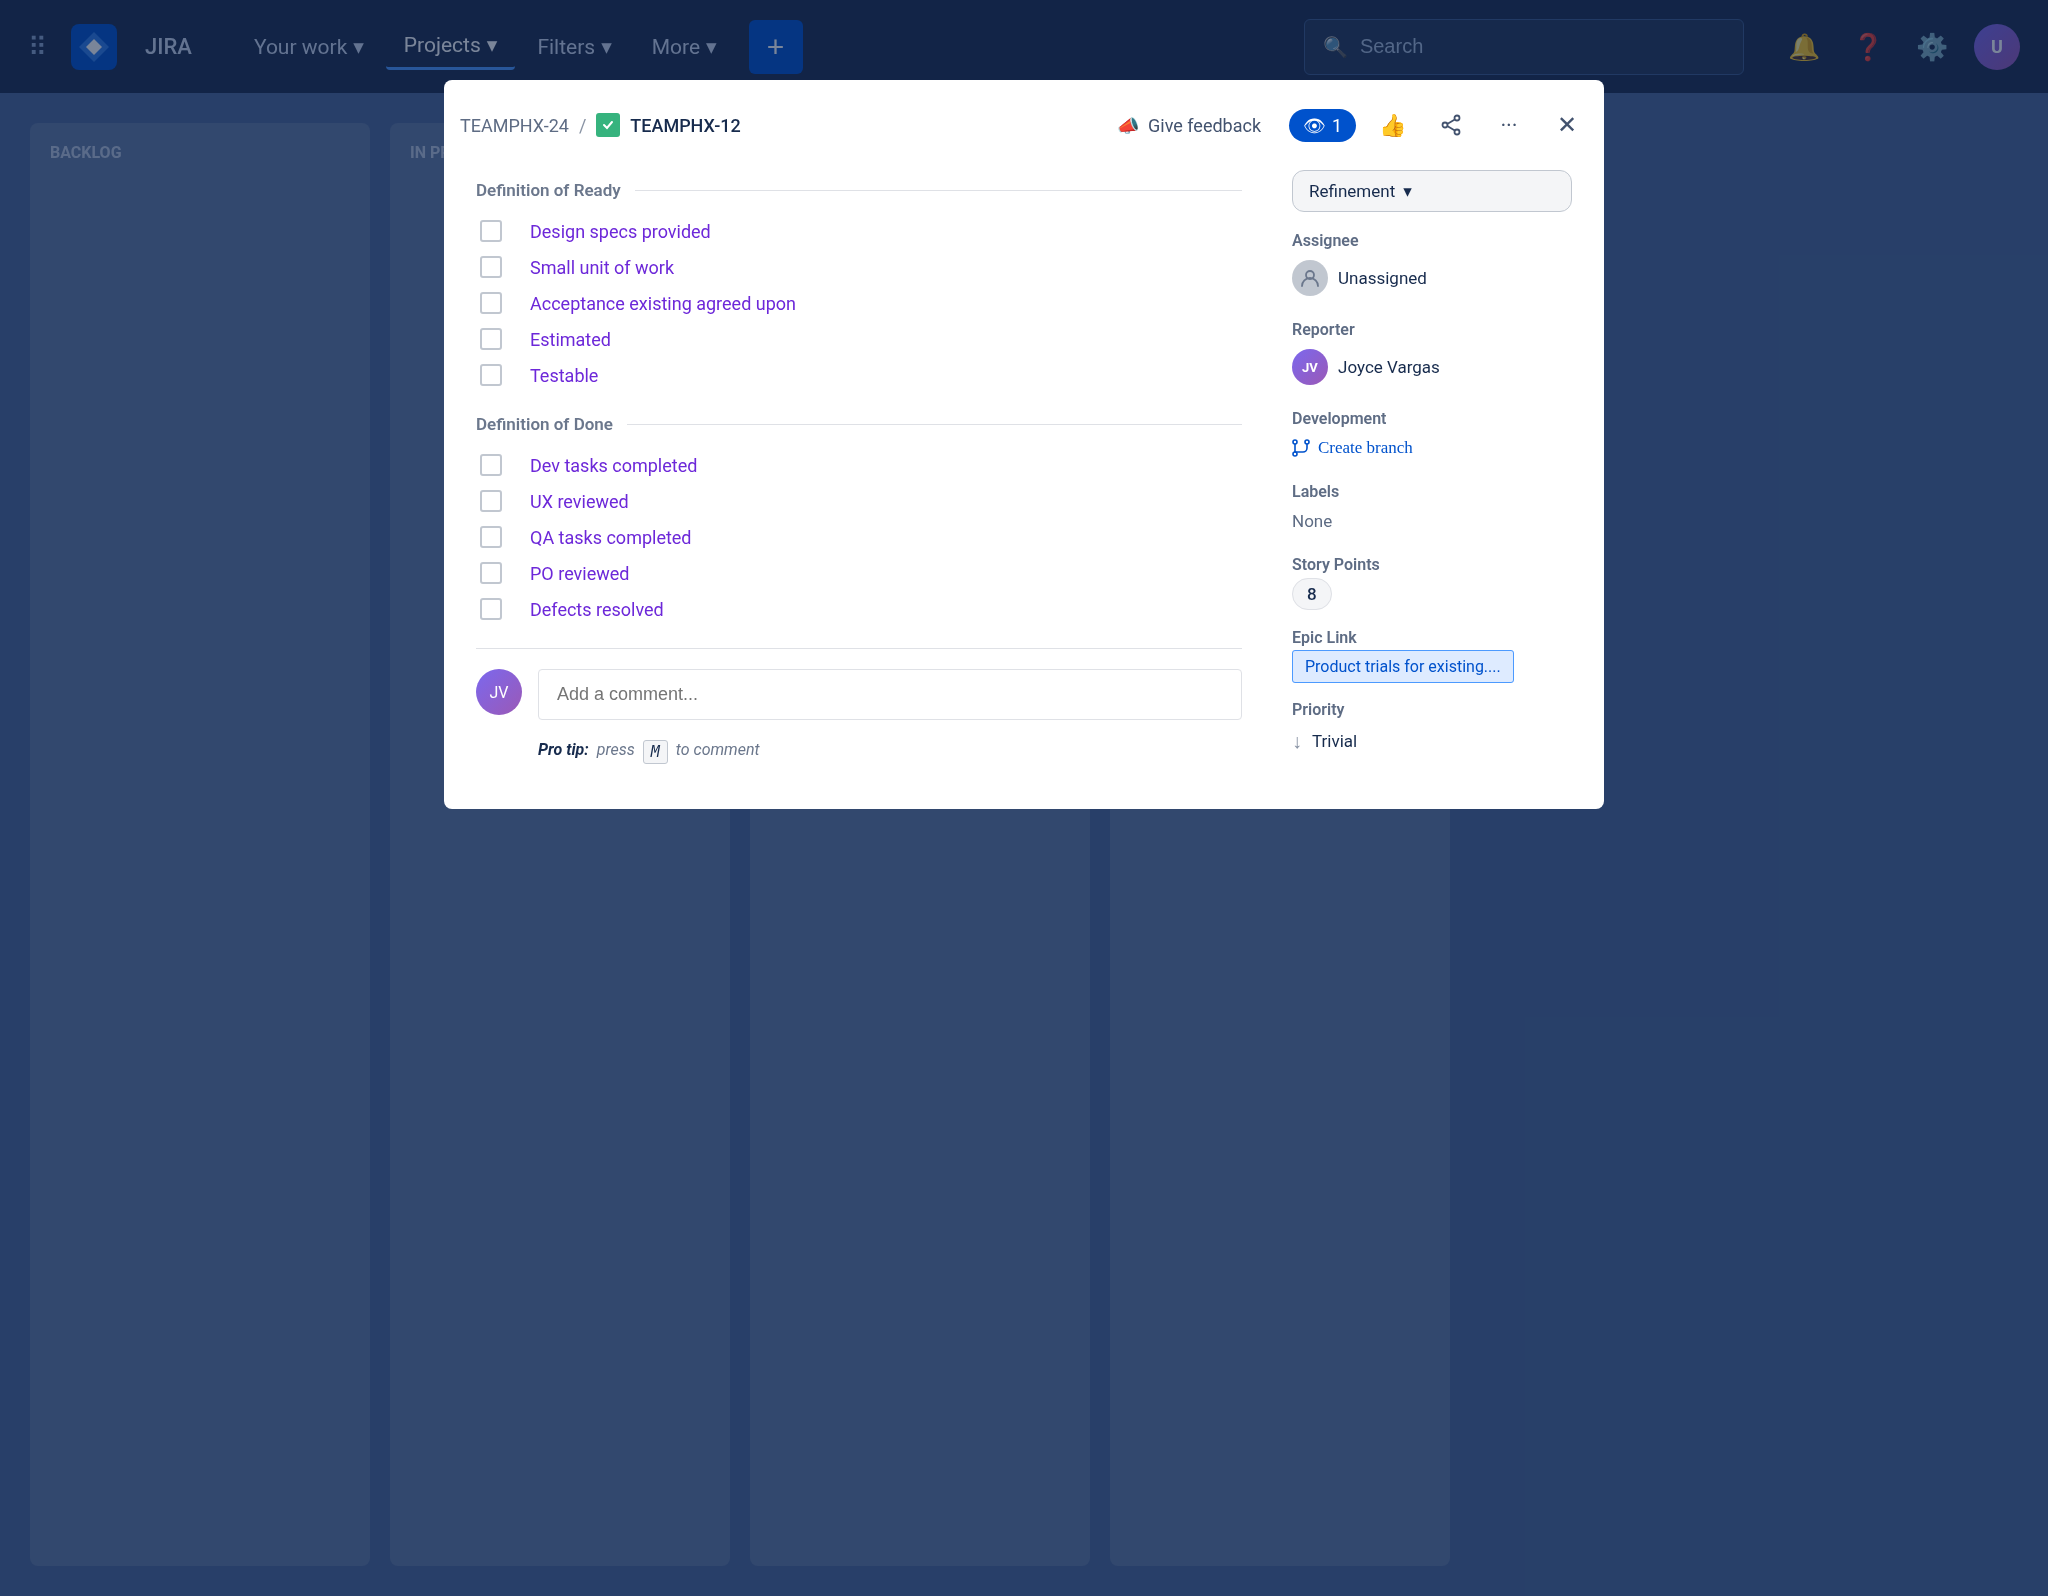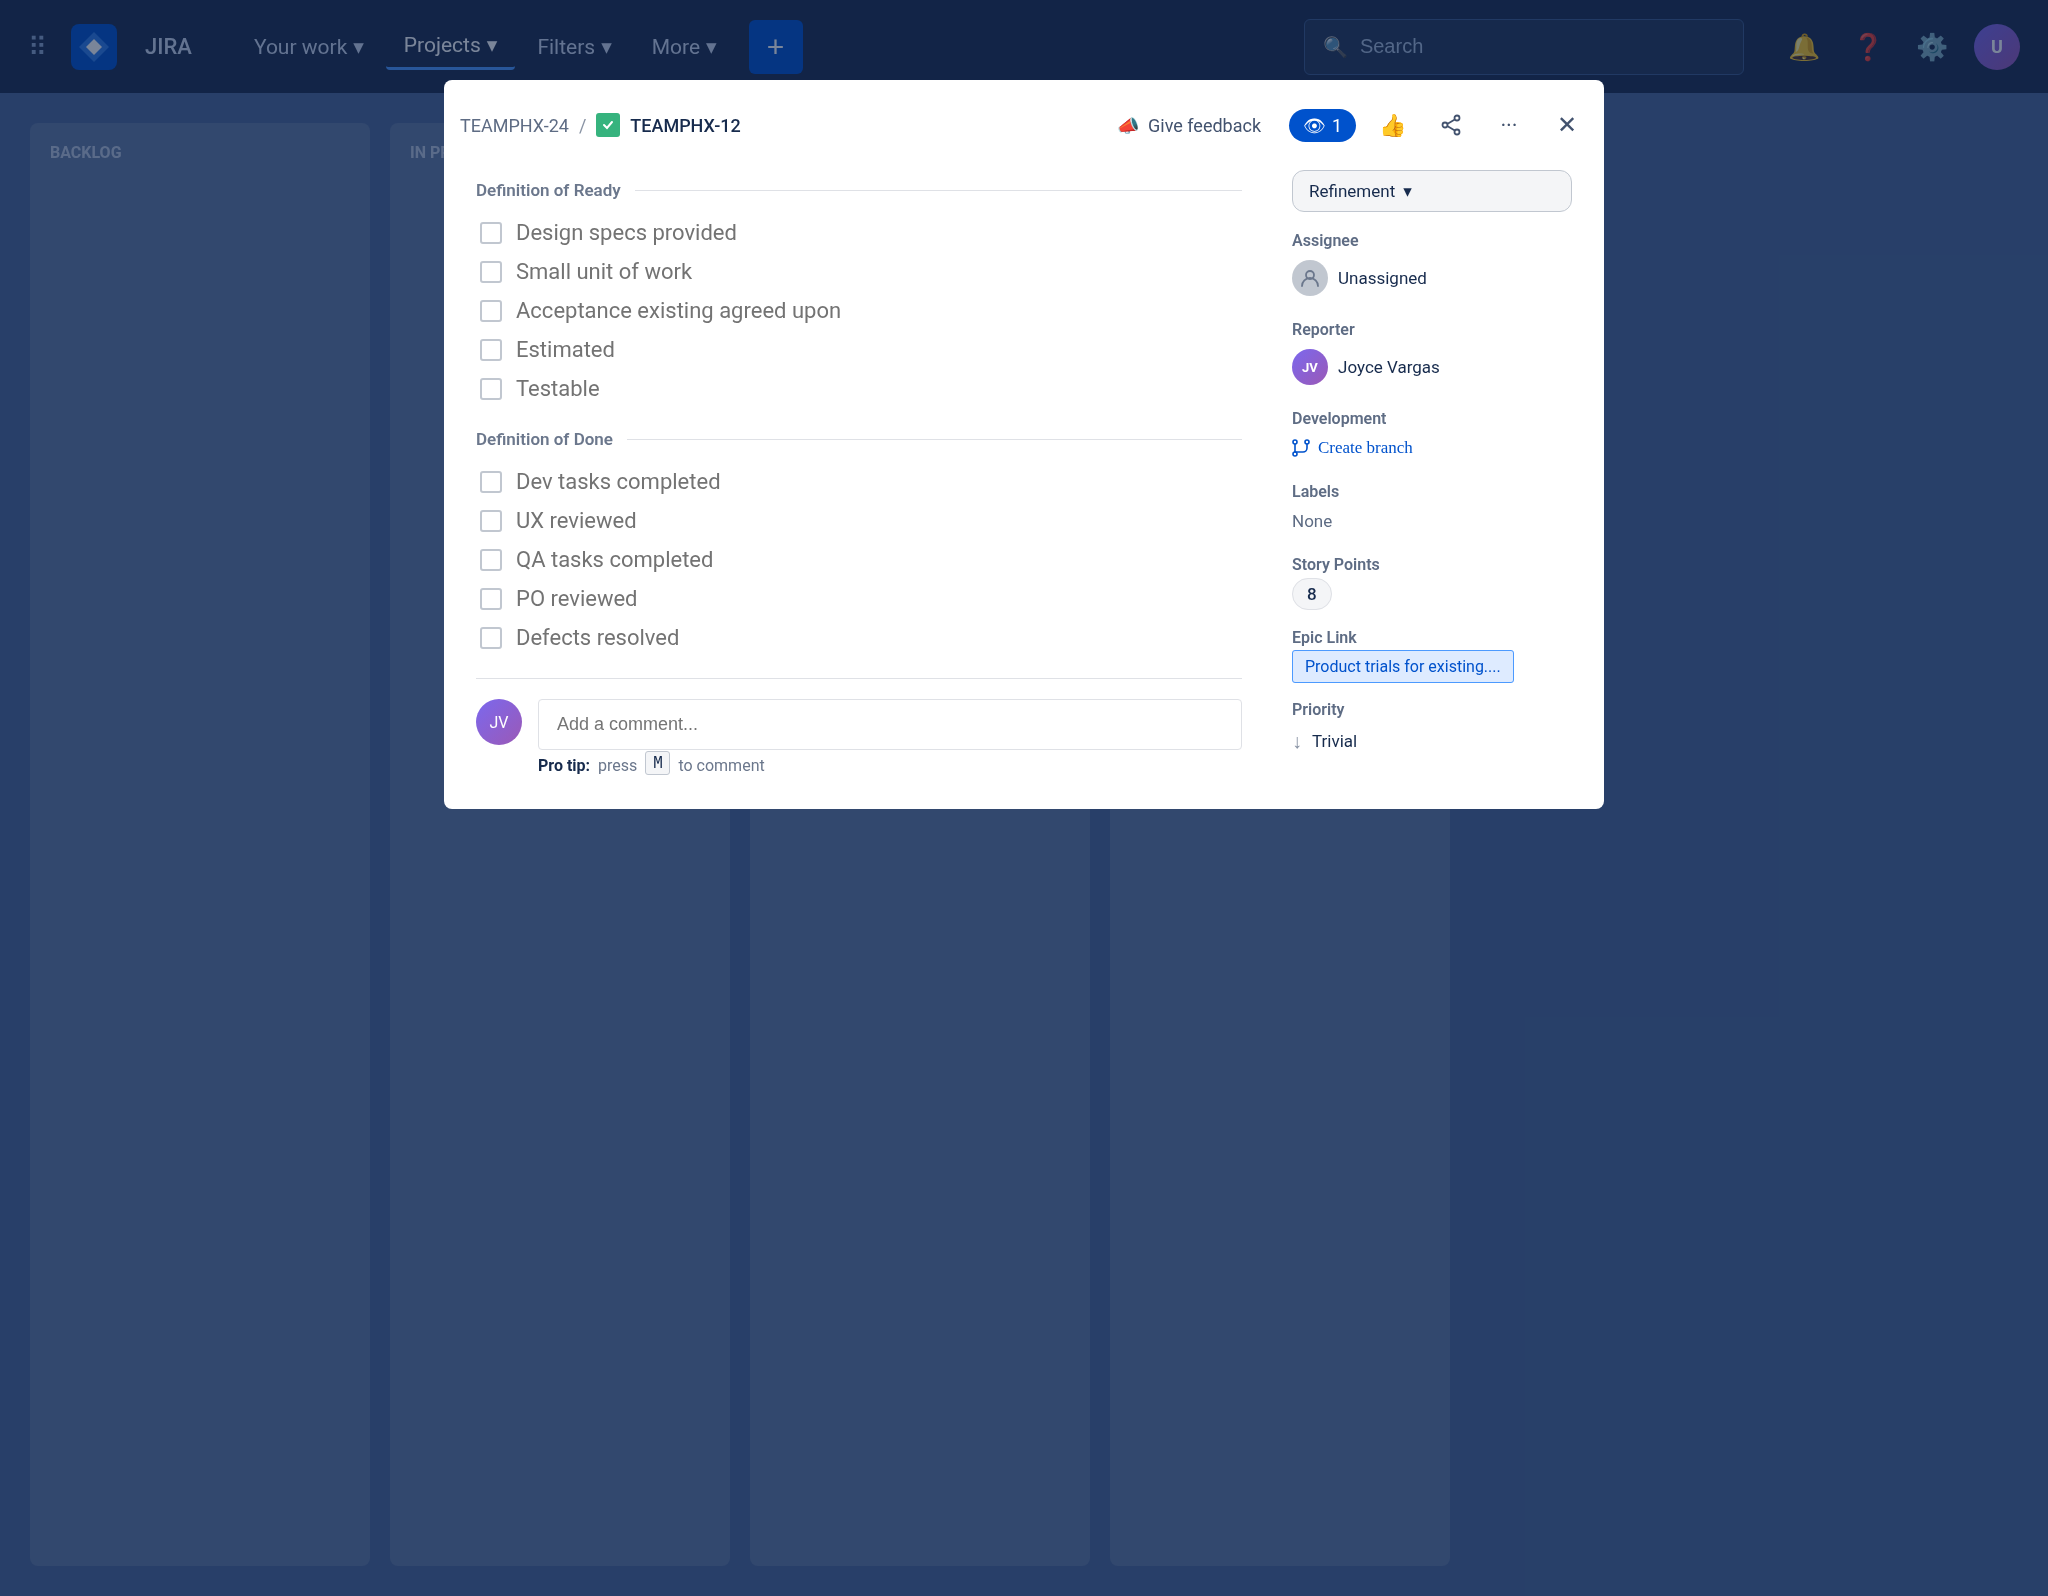--- a/index.html
+++ b/index.html
@@ -315,22 +315,23 @@
     .checklist-box {
       width: 22px;
       height: 22px;
       border: 2px solid #c1c7d0;
       border-radius: 3px;
       flex-shrink: 0;
       background: #fff;
       cursor: pointer;
     }
     .checklist-label {
-      font-size: 22px;
-      color: #737373;
+      font-size: 18px;
+      color: #6d28d9;
+      margin-left: 14px;
     }
 
     
     .modal-divider {
       width: 100%;
       height: 1px;
       background: #dfe1e6;
       margin: 20px 0;
     }
 
@@ -359,27 +360,28 @@
       border: 1.5px solid #dfe1e6;
       border-radius: 4px;
       padding: 14px 18px;
       font-size: 18px;
       color: #8993a4;
       cursor: text;
       background: #fff;
       outline: none;
     }
     .pro-tip {
-      margin-top: 1px;
+      margin-top: 20px;
       margin-left: 62px;
       font-size: 16px;
       color: #6b778c;
       display: flex;
-      align-items: flex-end;
+      align-items: flex-start;
       gap: 8px;
+      font-style: italic;
     }
     .pro-tip strong { color: #172b4d; }
     .kbd {
       background: #f4f5f7;
       border: 1.5px solid #c1c7d0;
       border-radius: 3px;
       padding: 2px 7px;
       font-size: 15px;
       color: #172b4d;
       font-family: monospace;

